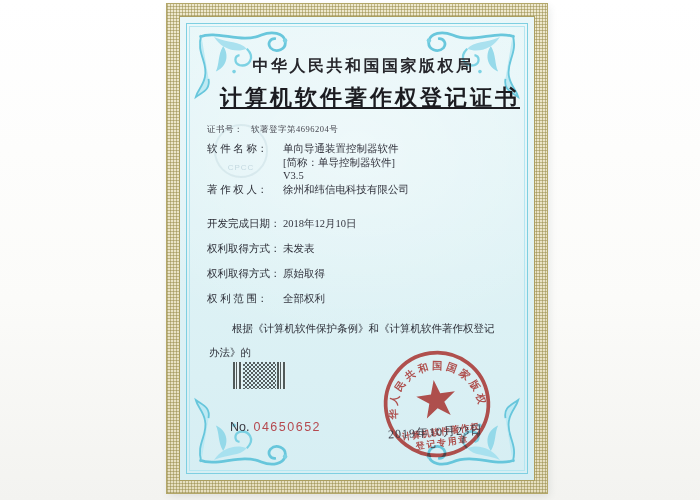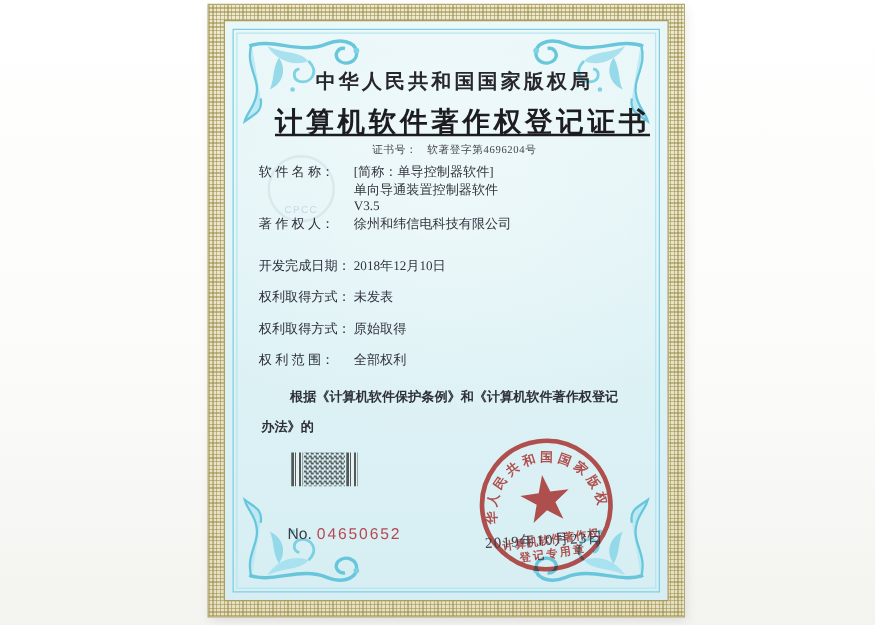--- a/index.html
+++ b/index.html
@@ -49,32 +49,32 @@
   .content{position:relative;padding:40px 15px 0 28px;color:#2e3039;font-size:10.5px;}
   .authority{
     text-align:center;font-size:16px;font-weight:bold;letter-spacing:2.5px;
     color:#27272c;line-height:20px;
   }
   .cert-title{
     text-align:right;font-size:22px;font-weight:bold;letter-spacing:3px;
     color:#1c1c21;line-height:26px;margin-top:9px;text-decoration:underline;
   }
   .cert-no{
-    text-align:center;font-size:8.5px;color:#45454e;line-height:12px;margin-top:2px;
+    text-align:left;font-size:8.5px;color:#45454e;line-height:12px;margin-top:12px;
     letter-spacing:.5px;
   }
   .cert-no .cn-label{margin-right:8px;}
   .fields{margin-top:7px;}
   .field{line-height:14px;margin-bottom:11px;white-space:nowrap;}
   .flabel{display:inline-block;width:76px;vertical-align:top;color:#2c2e37;}
   .fvalue{display:inline-block;vertical-align:top;color:#33343e;}
   .field.software{margin-bottom:0;}
   .field.software .fvalue span{display:block;line-height:13.5px;}
   .field.owner{margin-bottom:20px;}
-  .statement{margin:3px 0 0 2px;width:292px;line-height:24px;color:#2e3039;font-weight:bold;}
+  .statement{margin:3px 0 0 2px;width:292px;line-height:24px;color:#2e3039;}
   .statement .line1{display:block;text-indent:23px;}
   .statement .line2{display:block;}
 
   
   .barcode{position:absolute;left:54px;top:346px;width:53px;height:27px;display:flex;opacity:.82;}
   .bc-bars{width:9px;background:repeating-linear-gradient(90deg,#333a38 0 2px,#e9f3f4 2px 3px,#333a38 3px 4px,#e9f3f4 4px 6px);}
   .bc-mid{flex:1;background-image:repeating-conic-gradient(#394040 0% 25%,rgba(255,255,255,0) 0% 50%);background-size:4px 4px;margin:0 1px;}
 
   
   .seal{
@@ -147,21 +147,21 @@
 
     <div class="content">
       <div class="authority">中华人民共和国国家版权局</div>
       <div class="cert-title">计算机软件著作权登记证书</div>
       <div class="cert-no">
         <span class="cn-label">证书号：</span><span>软著登字第4696204号</span>
       </div>
 
       <div class="fields">
         <div class="field software">
-          <span class="flabel">软 件 名 称：</span><span class="fvalue"><span>[简称：单导控制器软件]</span><span>单向导通装置控制器软件</span><span>V3.5</span></span>
+          <span class="flabel">软 件 名 称：</span><span class="fvalue"><span>单向导通装置控制器软件</span><span>[简称：单导控制器软件]</span><span>V3.5</span></span>
         </div>
         <div class="field owner">
           <span class="flabel">著 作 权 人：</span><span class="fvalue">徐州和纬信电科技有限公司</span>
         </div>
         <div class="field">
           <span class="flabel">开发完成日期：</span><span class="fvalue">2018年12月10日</span>
         </div>
         <div class="field">
           <span class="flabel">权利取得方式：</span><span class="fvalue">未发表</span>
         </div>

